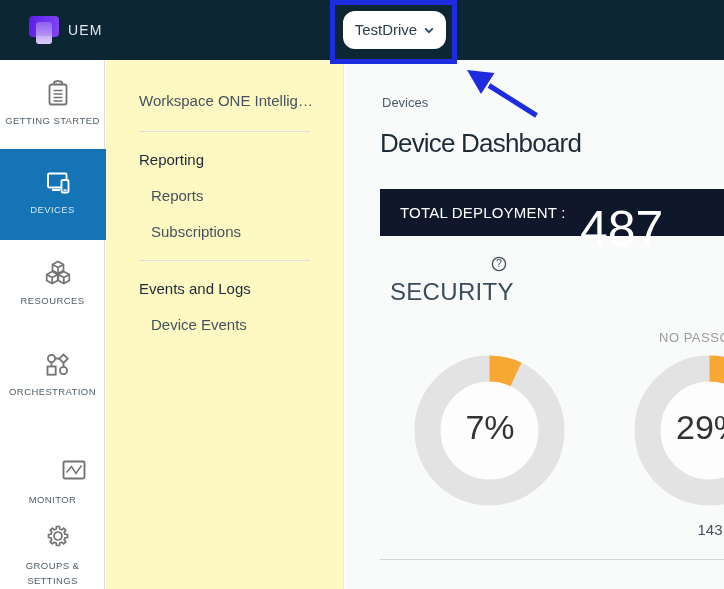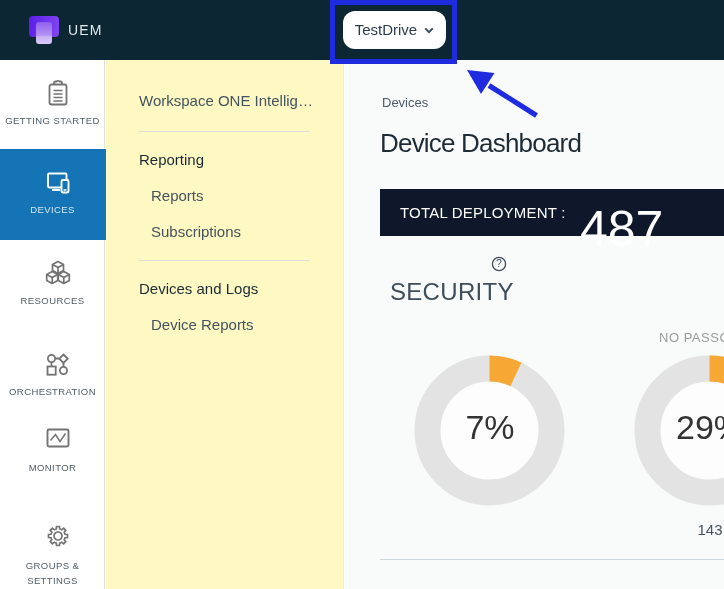--- a/index.html
+++ b/index.html
@@ -94,21 +94,21 @@
   <div class="abs sideItem" style="top:330px;">
     <svg class="sideIcon" style="top:18px;" width="36" height="36" viewBox="0 0 36 36" fill="none" stroke="#737373" stroke-width="1.8">
       <circle cx="11.5" cy="10.5" r="3.6"></circle>
       <path d="M23.5 6.5 L27.7 10.7 L23.5 14.9 L19.3 10.7 Z"></path>
       <rect x="7.5" y="18.5" width="8.2" height="8.2"></rect>
       <circle cx="23.5" cy="22.5" r="3.6"></circle>
       <path d="M15.1 10.5 H19.3 M11.5 14.1 V18.5 M23.5 14.9 V18.9"></path>
     </svg>
     <div class="sideLbl" style="top:56px;">ORCHESTRATION</div>
   </div>
-  <div class="abs sideItem" style="top:404px;">
+  <div class="abs sideItem" style="top:436px;padding-left:32px;">
     <svg class="sideIcon" style="top:16px;" width="36" height="36" viewBox="0 0 36 36" fill="none" stroke="#737373" stroke-width="1.9">
       <rect x="7.5" y="9.5" width="21" height="17" rx="1.5"></rect>
       <path d="M10.5 20.5 L15.5 14.5 L20 21.5 L25.5 13.5" stroke-width="1.5"></path>
     </svg>
     <div class="sideLbl" style="top:58px;">MONITOR</div>
   </div>
   <div class="abs sideItem" style="top:510px;">
     <svg class="sideIcon" style="top:8px;" width="36" height="36" viewBox="-18 -18 36 36" fill="none" stroke="#737373" stroke-width="1.7">
       <path d="M-1.74,-6.99 L-1.50,-9.48 L1.50,-9.48 L1.74,-6.99 A7.2,7.2 0 0 1 3.71,-6.17 L5.64,-7.77 L7.77,-5.64 L6.17,-3.71 A7.2,7.2 0 0 1 6.99,-1.74 L9.48,-1.50 L9.48,1.50 L6.99,1.74 A7.2,7.2 0 0 1 6.17,3.71 L7.77,5.64 L5.64,7.77 L3.71,6.17 A7.2,7.2 0 0 1 1.74,6.99 L1.50,9.48 L-1.50,9.48 L-1.74,6.99 A7.2,7.2 0 0 1 -3.71,6.17 L-5.64,7.77 L-7.77,5.64 L-6.17,3.71 A7.2,7.2 0 0 1 -6.99,1.74 L-9.48,1.50 L-9.48,-1.50 L-6.99,-1.74 A7.2,7.2 0 0 1 -6.17,-3.71 L-7.77,-5.64 L-5.64,-7.77 L-3.71,-6.17 A7.2,7.2 0 0 1 -1.74,-6.99 Z"></path>
       <circle cx="0" cy="0" r="4"></circle>
@@ -116,22 +116,22 @@
     <div class="sideLbl" style="top:48px;line-height:15px;">GROUPS &amp;<br>SETTINGS</div>
   </div>
 
   <div class="abs" id="nav">
     <div class="navLink" style="top:32px;">Workspace ONE Intellig…</div>
     <div class="navSep" style="top:71px;"></div>
     <div class="navHead" style="top:91px;">Reporting</div>
     <div class="navLink2" style="top:127px;">Reports</div>
     <div class="navLink2" style="top:163px;">Subscriptions</div>
     <div class="navSep" style="top:200px;"></div>
-    <div class="navHead" style="top:220px;">Devices and Logs</div>
-    <div class="navLink2" style="top:256px;">Device Reports</div>
+    <div class="navHead" style="top:220px;">Events and Logs</div>
+    <div class="navLink2" style="top:256px;">Device Events</div>
   </div>
 
   <div class="abs" id="content">
     <div class="abs" id="crumb">Devices</div>
     <div class="abs" id="h1">Device Dashboard</div>
     <div class="abs" id="grayBar">
       <div id="tdLbl">TOTAL DEPLOYMENT :</div>
       <div id="tdNum">487</div>
     </div>
     <svg class="abs" id="qIcon" width="16" height="16" viewBox="0 0 16 16">

